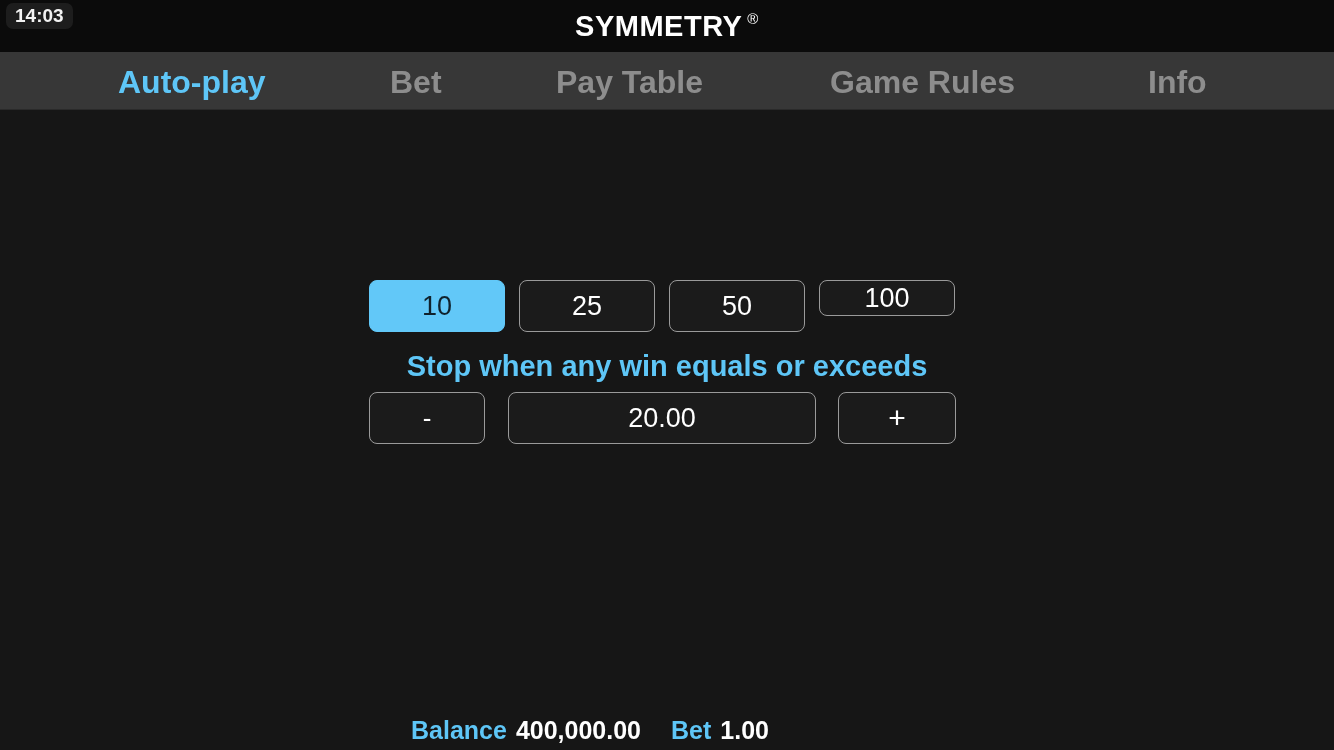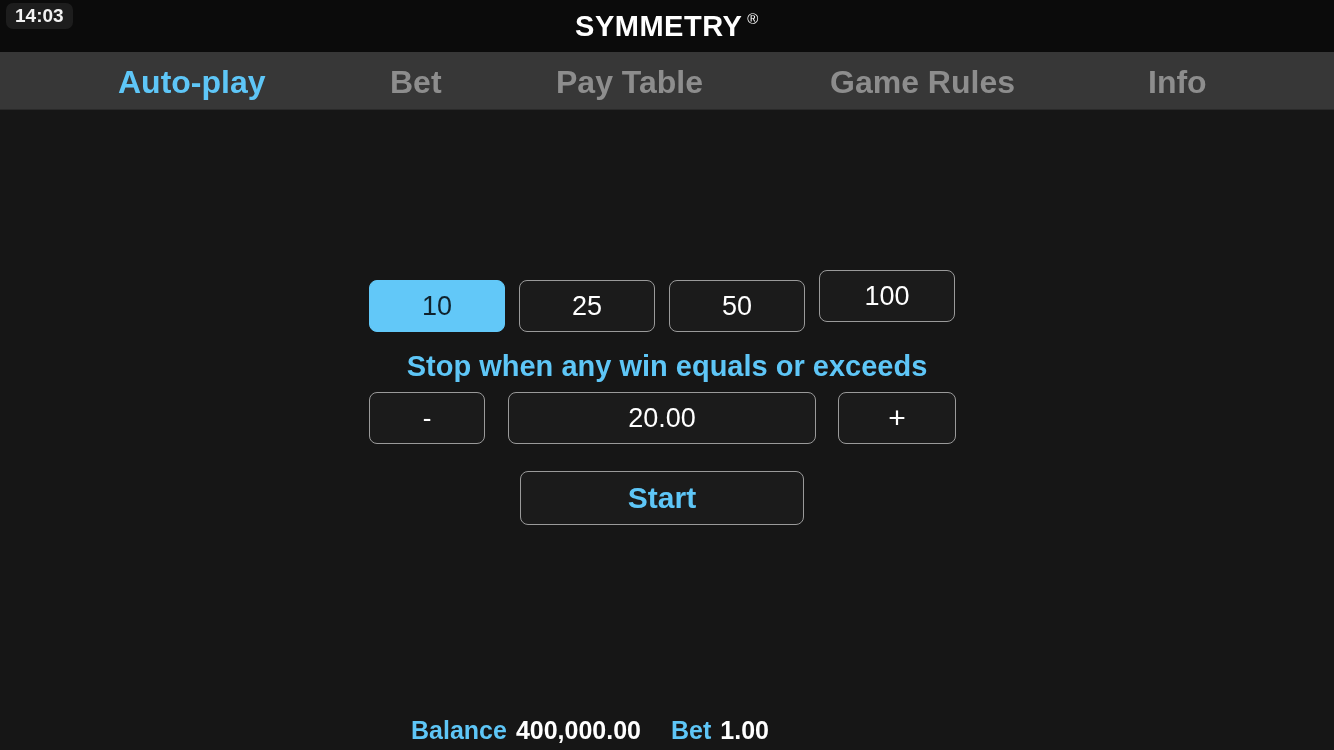--- a/index.html
+++ b/index.html
@@ -128,21 +128,21 @@
   .btn.selected {
     background: #62c8f8;
     border-color: #62c8f8;
     color: #10222c;
   }
 
   
   .count-10  { left: 369px; top: 170px; width: 136px; height: 52px; }
   .count-25  { left: 519px; top: 170px; width: 136px; height: 52px; }
   .count-50  { left: 669px; top: 170px; width: 136px; height: 52px; }
-  .count-100 { left: 819px; top: 160px; width: 136px; height: 52px; }
+  .count-100 { left: 819px; top: 170px; width: 136px; height: 36px; }
 
   
   .stepper-minus { left: 369px; top: 282px; width: 116px; height: 52px; font-size: 26px; }
   .stop-value    { left: 508px; top: 282px; width: 308px; height: 52px; font-size: 27px; cursor: text; }
   .stepper-plus  { left: 838px; top: 282px; width: 118px; height: 52px; font-size: 30px; }
 
   
   .start-btn {
     left: 520px; top: 361px; width: 284px; height: 54px;
     color: #5ec6f7;
@@ -199,21 +199,20 @@
   <div class="btn count-25">25</div>
   <div class="btn count-50">50</div>
   <div class="btn count-100">100</div>
 
   <div class="section-label label-stop">Stop when any win equals or exceeds</div>
 
   <div class="btn stepper-minus">-</div>
   <div class="btn stop-value">20.00</div>
   <div class="btn stepper-plus">+</div>
 
-  <div class="btn start-btn">Start</div>
 
 </div>
 
 <div class="footer">
   <div class="group">
     <span class="key">Balance</span>
     <span class="val">400,000.00</span>
   </div>
   <div class="group">
     <span class="key">Bet</span>

